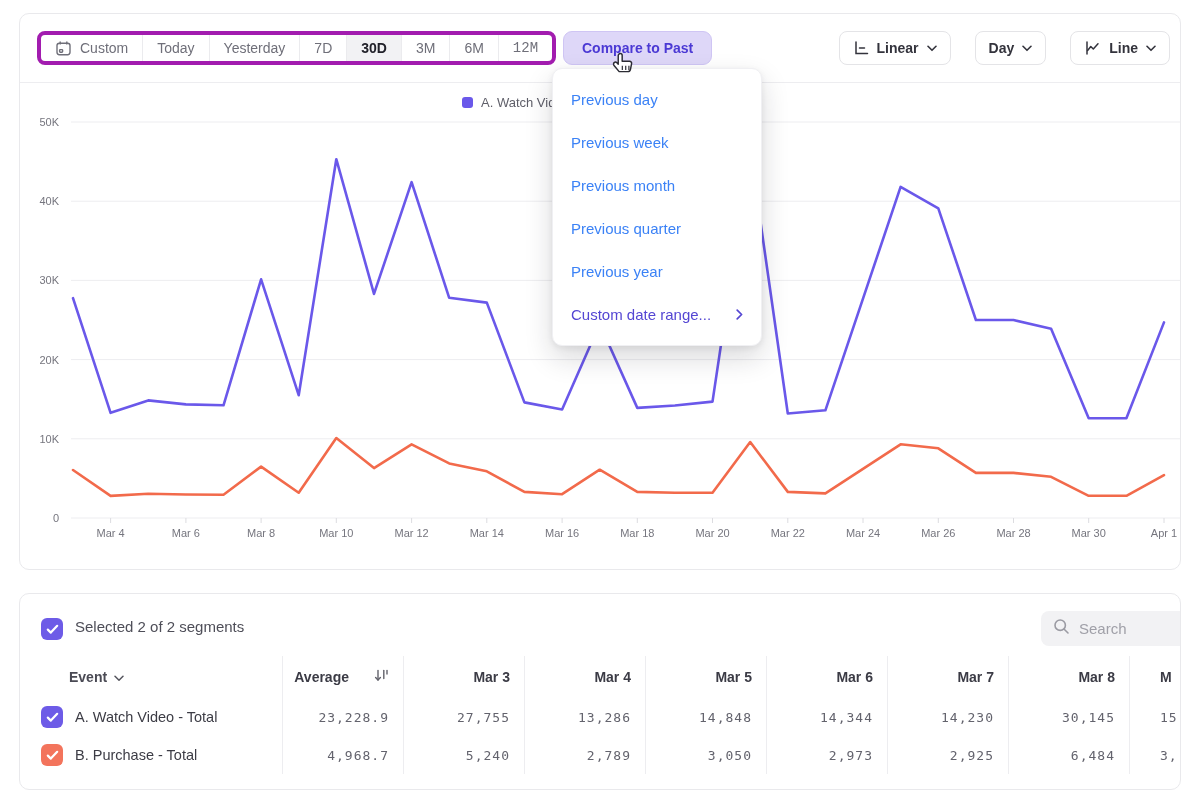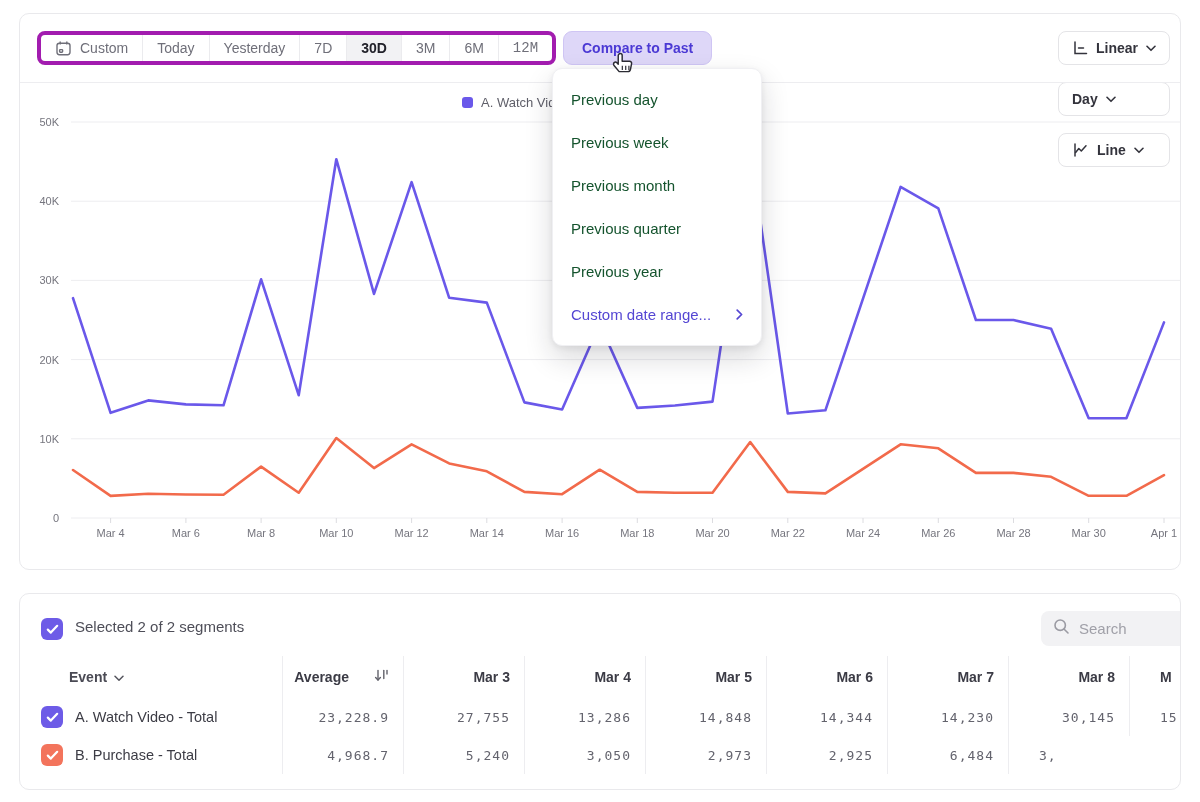--- a/index.html
+++ b/index.html
@@ -17,40 +17,40 @@
   .range-item { display:flex; align-items:center; gap:8px; padding:0 14px; font-size:14px; color:#6f6f79;
                 border-right:1px solid #ebebee; cursor:pointer; white-space:nowrap; }
   .range-item:last-child { border-right:none;font-family:Liberation Mono, monospace; }
   .range-item.selected { background:#f2f2f4; color:#22222a; font-weight:700; }
   .range-item svg { display:block; }
 
   .compare-btn { position:absolute; left:543px; top:17px; height:34px; padding:0 18px;
                  display:flex; align-items:center; background:#ded7f8; border:1px solid #cfc5f4;
                  border-radius:9px; color:#4b39d4; font-weight:700; font-size:14px; cursor:pointer; }
 
-  .view-btns { position:absolute; right:10px; top:17px; display:flex; gap:17px;flex-direction:column; }
+  .view-btns { position:absolute; right:10px; top:17px; display:flex; gap:24px; }
   .view-btn { height:34px; display:flex; align-items:center; gap:8px; padding:0 13px;
               border:1px solid #e4e4e7; border-radius:8px; background:#fff; font-size:14px;
               font-weight:700; color:#33333c; cursor:pointer; }
   .view-btn svg { display:block; }
 
   
   #chart-area { position:absolute; left:0; top:68px; width:1160px; height:488px; border-top:1px solid #ededf0; }
   #chart-svg { position:absolute; left:0; top:0; }
   .ax { font:11px "Liberation Sans", sans-serif; fill:#75757e; }
   #legend { position:absolute; left:442px; top:12px; display:flex; align-items:center; gap:8px;
             font-size:13px; color:#5f5f69; z-index:2; }
   .legend-marker { width:11px; height:11px; border-radius:3px; }
 
   
   #compare-menu { position:absolute; left:552px; top:68px; width:210px; padding:9px 0; background:#fff;
                   border:1px solid #f0f0f3; border-radius:10px; z-index:30;
                   box-shadow:0 2px 6px rgba(25,25,35,.07), 0 12px 28px rgba(25,25,35,.16); }
   .menu-item { height:43px; display:flex; align-items:center; padding:0 18px; font-size:15px;
-               color:#14532d; cursor:pointer; }
+               color:#3b82f6; cursor:pointer; }
   .menu-item.custom { color:#5446d3; }
   .menu-item.custom .chev-right { margin-left:auto; }
 
   #cursor { position:absolute; left:612px; top:52px; z-index:40; pointer-events:none; }
 
   
   .seg-row { position:absolute; left:21px; top:24px; height:22px; display:flex; gap:12px; }
   .checkbox { width:22px; height:22px; border-radius:6px; display:flex; align-items:center;
               justify-content:center; cursor:pointer; flex:0 0 auto; }
   .seg-label { font-size:15px; color:#4e4e58; }
@@ -351,20 +351,23 @@
         </span>
         <span class="event-label">B. Purchase - Total</span>
       </div>
       <div class="cell brd num">
           <span>4,968.7</span>
         </div>
       <div class="cell brd num">
           <span>5,240</span>
         </div>
       <div class="cell brd num">
+          <span>2,789</span>
+        </div>
+      <div class="cell brd num">
           <span>3,050</span>
         </div>
       <div class="cell brd num">
           <span>2,973</span>
         </div>
       <div class="cell brd num">
           <span>2,925</span>
         </div>
       <div class="cell brd num">
           <span>6,484</span>

